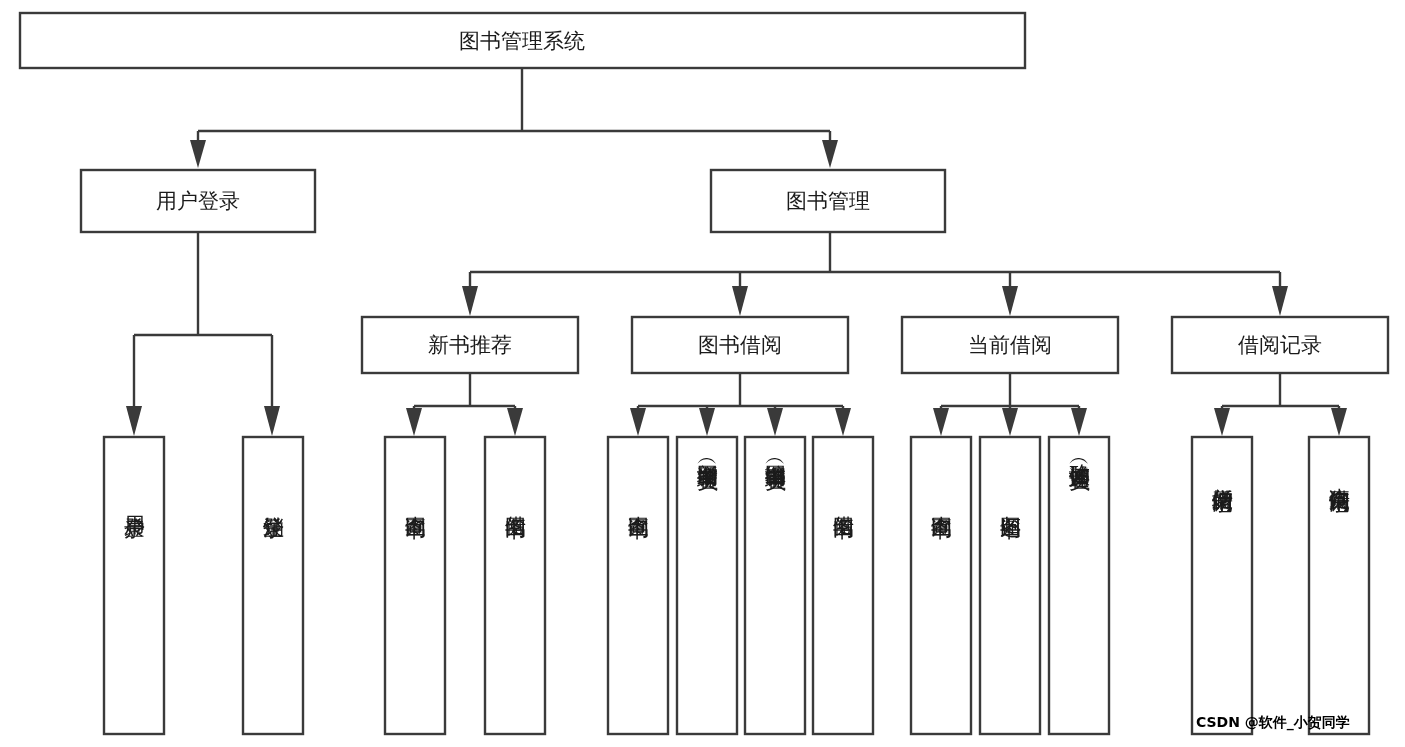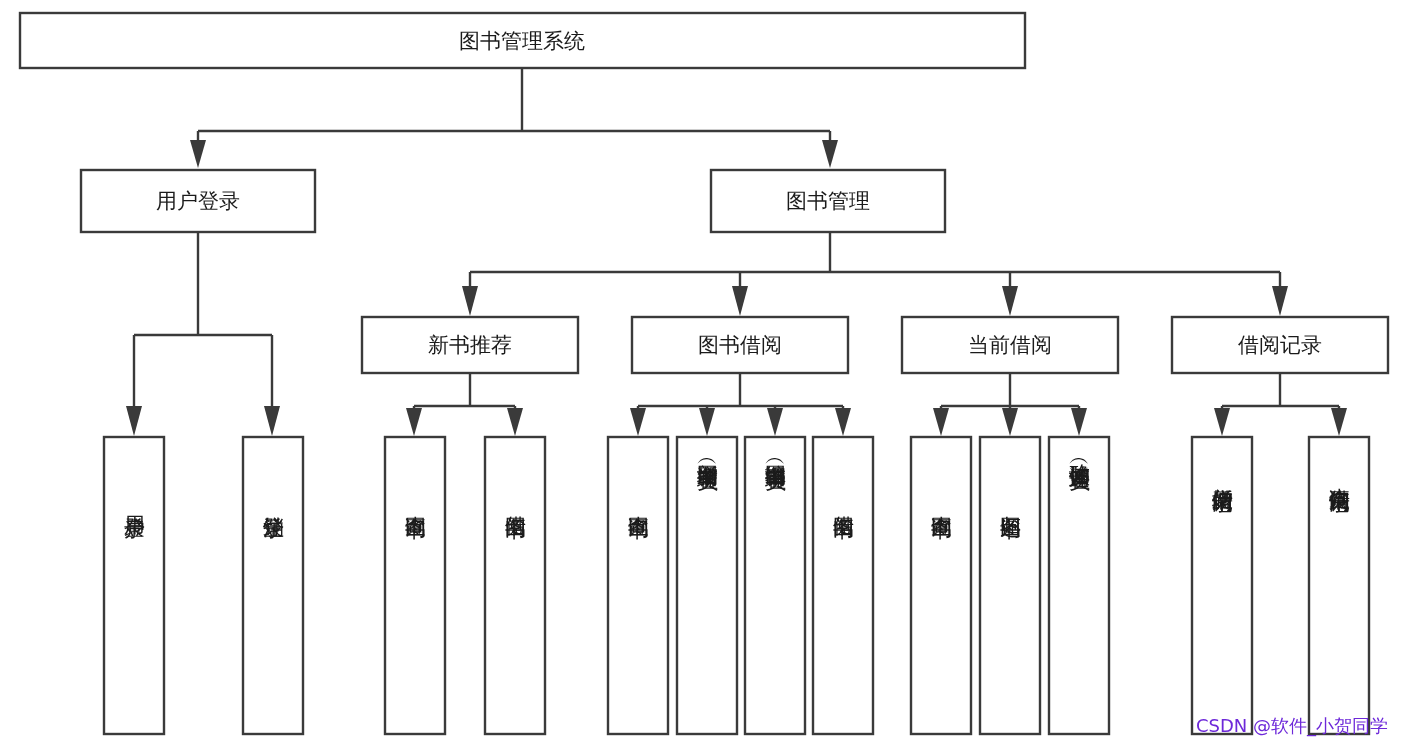--- a/index.html
+++ b/index.html
@@ -66,24 +66,25 @@
     letter-spacing: 1px;
     white-space: nowrap;
     user-select: none;
   }
   .vnode.short .vnode-text { margin-top: 62px; }
   .vnode.tall .vnode-text  { margin-top: 10px; }
   .vnode.mid .vnode-text   { margin-top: 34px; }
   .watermark {
     position: absolute;
     font-family: "DejaVu Sans", "Liberation Sans", sans-serif;
-    font-size: 18px;
-    color: #6d28d9;
+    font-size: 14px;
+    color: #000000;
     white-space: nowrap;
     user-select: none;
+    font-weight: bold;
   }
 </style>
 </head>
 <body>
 
 <div id="diagram-root">
 
   <svg id="tree-svg" viewBox="0 0 1405 747" xmlns="http://www.w3.org/2000/svg">
 
     <g>

